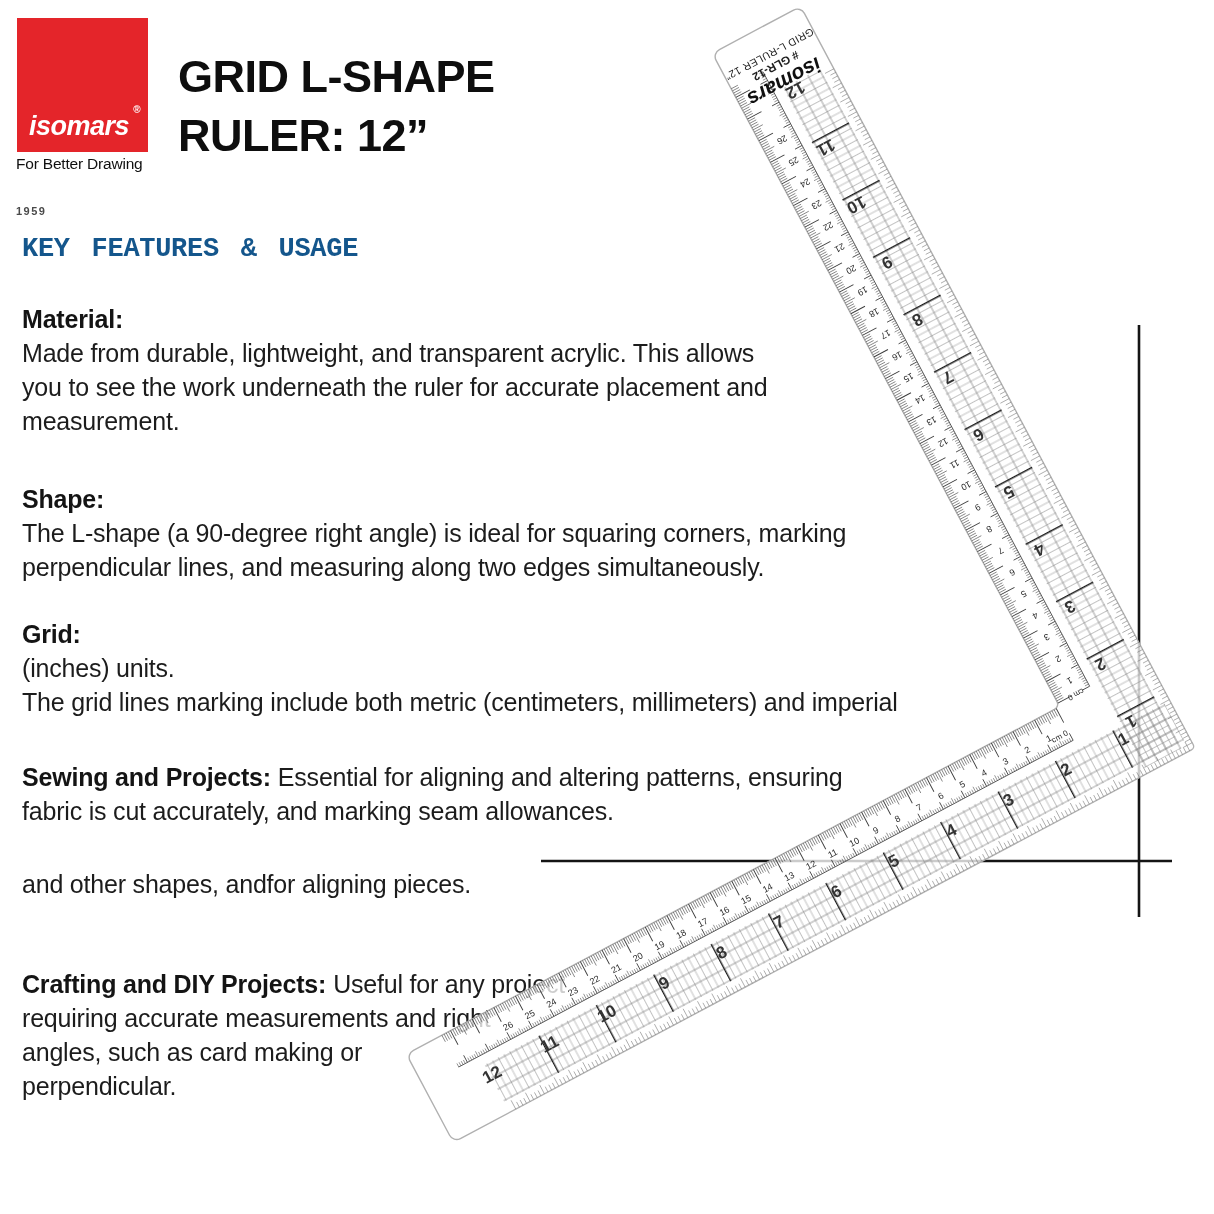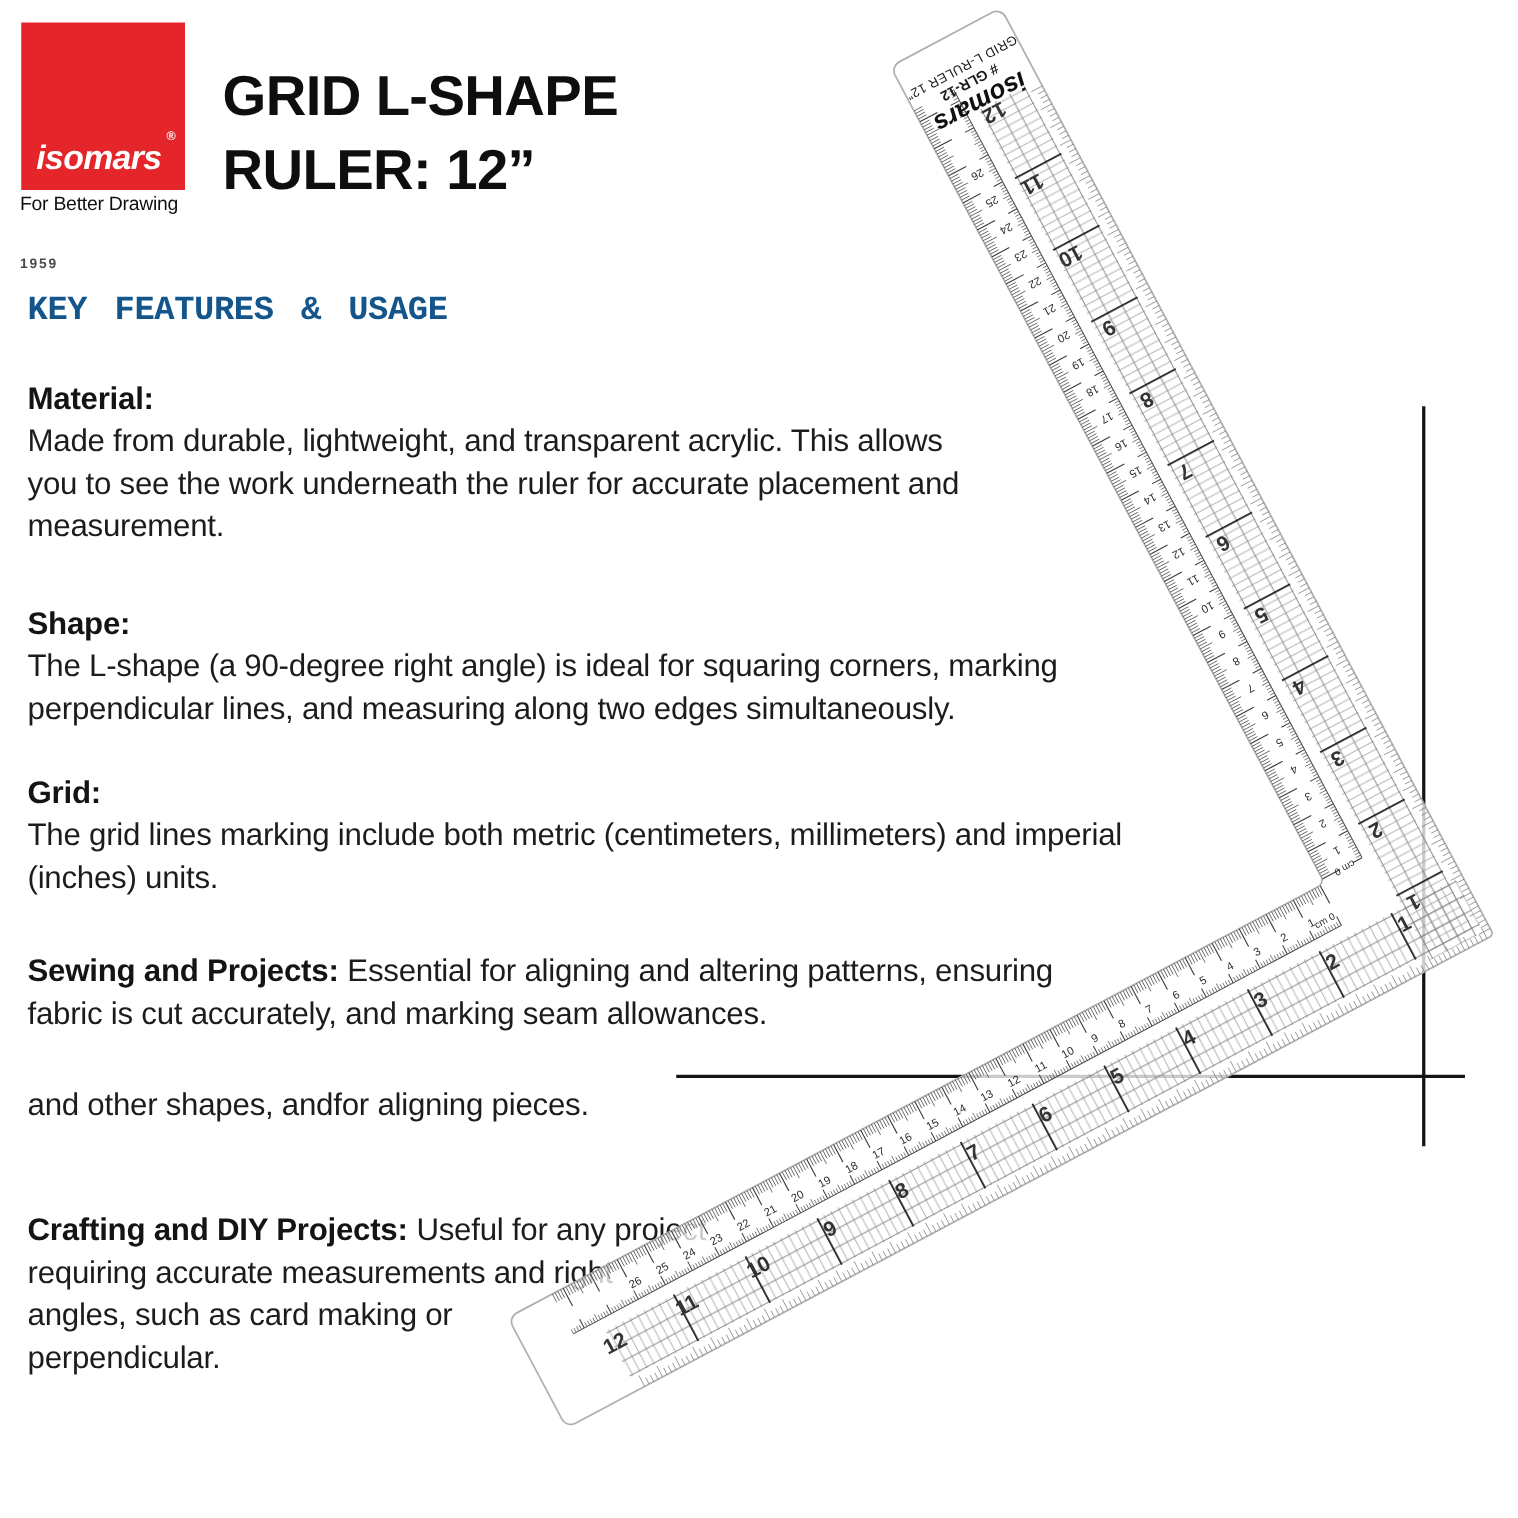--- a/index.html
+++ b/index.html
@@ -69,22 +69,22 @@
 </div>
 
 <div class="sec" style="top:482px">
   <div class="ln h">Shape:</div>
   <div class="ln">The L-shape (a 90-degree right angle) is ideal for squaring corners, marking</div>
   <div class="ln">perpendicular lines, and measuring along two edges simultaneously.</div>
 </div>
 
 <div class="sec" style="top:617px">
   <div class="ln h">Grid:</div>
+  <div class="ln">(inches) units.</div>
   <div class="ln">The grid lines marking include both metric (centimeters, millimeters) and imperial</div>
-  <div class="ln">(inches) units.</div>
 </div>
 
 <div class="sec" style="top:760px">
   <div class="ln">
     <span class="h hi">Sewing and Projects:</span><span>Essential for aligning and altering patterns, ensuring</span>
   </div>
   <div class="ln">fabric is cut accurately, and marking seam allowances.</div>
 </div>
 
 <div class="sec" style="top:867px">

